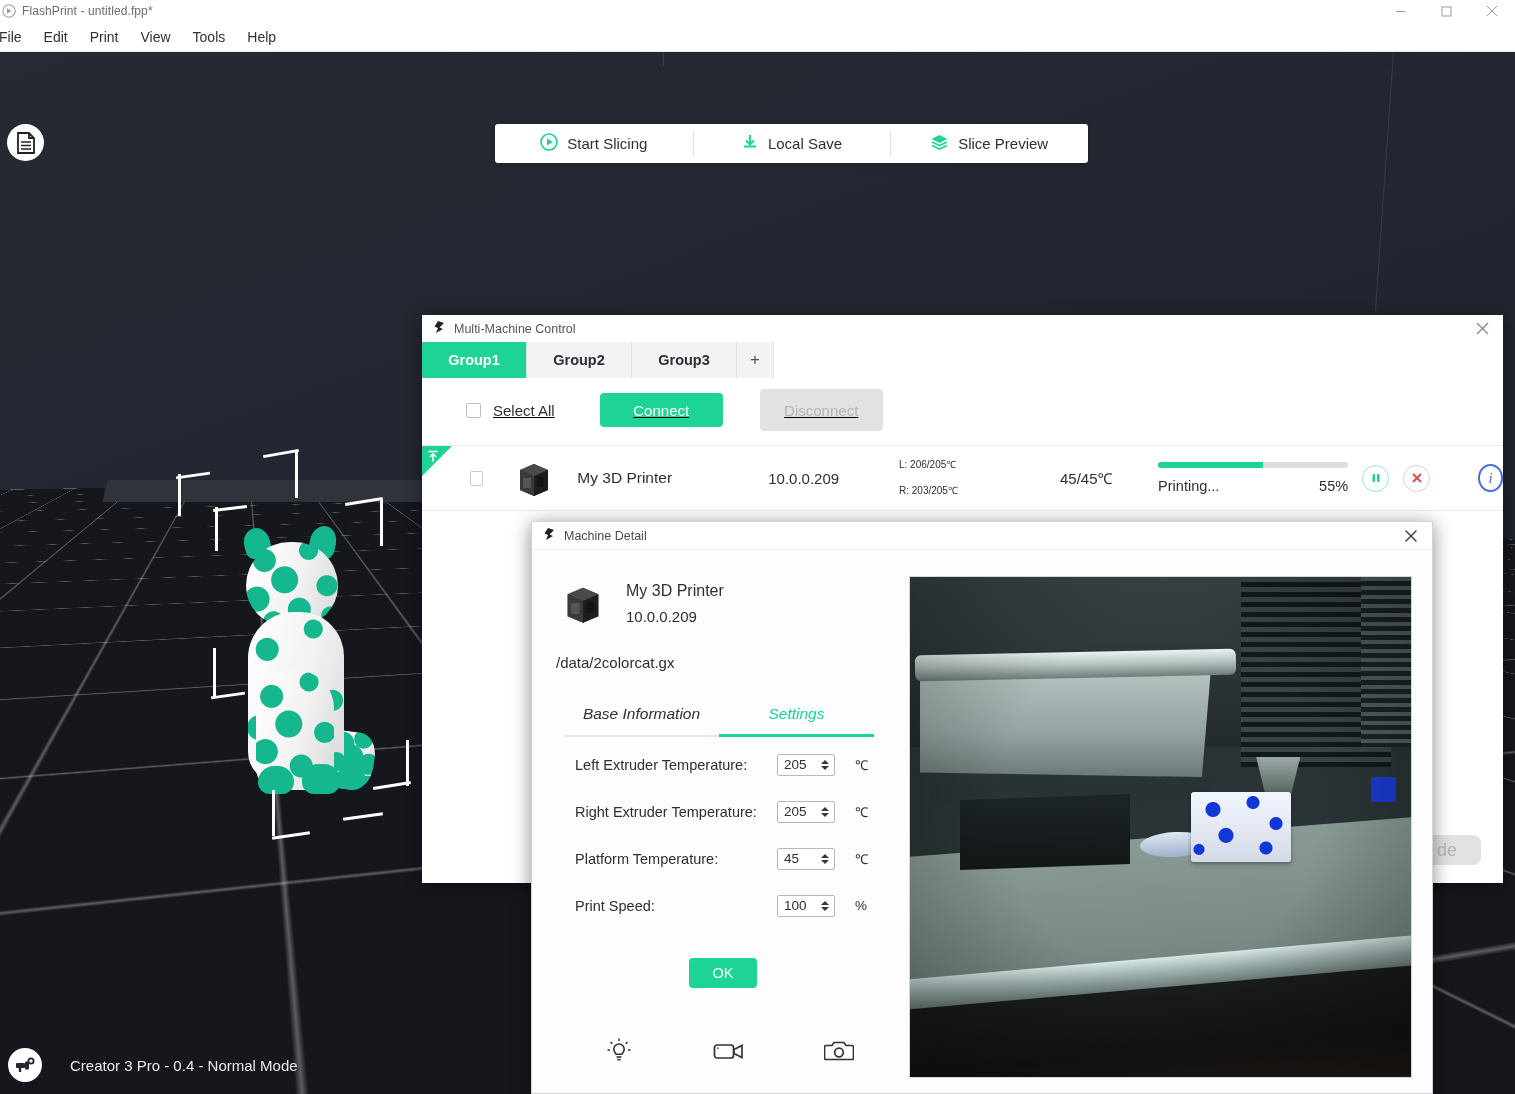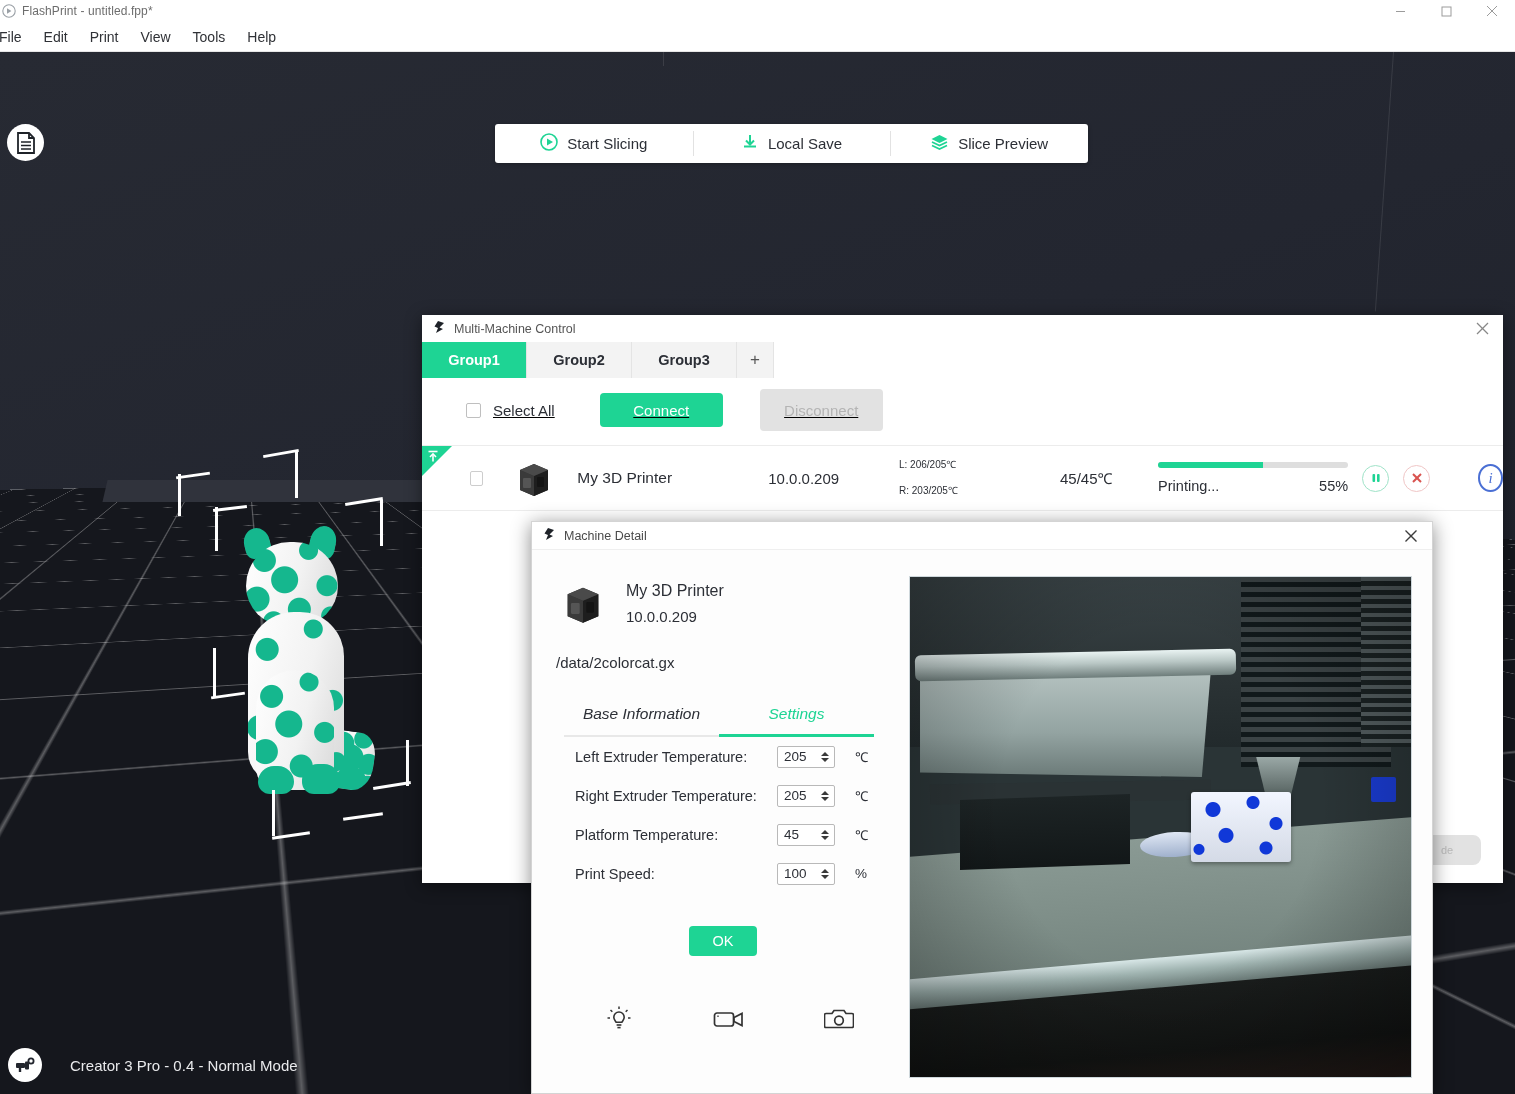--- a/index.html
+++ b/index.html
@@ -219,21 +219,21 @@
   .circ-btn {
     width: 27px; height: 27px; border-radius: 50%; display: flex; align-items: center;
     justify-content: center; margin-left: 14px; flex: 0 0 auto;
   }
   .circ-pause { border: 1px solid #9fe3c8; }
   .circ-stop { border: 1px solid #f0c6c6; }
   .circ-info { width: 28px; height: 28px; border-radius: 50%; border: 2px solid #4a6fd4; display: flex; align-items: center; justify-content: center; margin-left: 48px; color: #4a6fd4; font-size: 15px; font-style: italic; font-family: "Liberation Serif", serif; }
 
   .mmc-bottom-btn {
     position: absolute; right: 22px; bottom: 18px; width: 68px; height: 30px;
-    background: #e2e2e2; color: #b8b8b8; border-radius: 8px; font-size: 11px;
+    background: #e2e2e2; color: #b8b8b8; border-radius: 8px; font-size: 18px;
     display: flex; align-items: center; justify-content: center; overflow: hidden;
   }
 
   
   .md {
     position: absolute; left: 531px; top: 521px; width: 902px; height: 573px;
     background: #fdfdfd; box-shadow: 0 3px 18px rgba(0,0,0,.45);
     border: 1px solid #d4d4d4;
   }
   .md-title {
@@ -252,21 +252,21 @@
   .md-printer-ip { font-size: 15px; color: #2c2f36; margin-top: 8px; }
   .md-file { padding: 28px 0 0 24px; font-size: 15px; color: #2c2f36; }
 
   .md-tabs { display: flex; margin: 34px 0 0 32px; width: 310px; font-style: italic; }
   .md-tab {
     flex: 1; text-align: center; font-size: 15.5px; color: #2c2f36; padding-bottom: 11px;
     border-bottom: 2px solid #e8e8e8;
   }
   .md-tab.active { color: #1ed494; border-bottom: 3px solid #1ed494; }
 
-  .field-row { display: flex; align-items: center; margin: 0 0 0 43px; height: 39px; }
+  .field-row { display: flex; align-items: center; margin: 8px 0 0 43px; height: 39px; }
   .field-row:first-of-type { margin-top: 21px; }
   .field-label { font-size: 14.5px; color: #2c2f36; width: 202px; }
   .spin {
     width: 58px; height: 22px; border: 1px solid #b9b9b9; border-radius: 2px;
     background: #ffffff; display: flex; align-items: center; position: relative;
   }
   .spin .val { font-size: 13.5px; color: #2c2f36; padding-left: 6px; }
   .spin .arrows {
     position: absolute; right: 5px; top: 0; bottom: 0; display: flex;
     flex-direction: column; align-items: center; justify-content: center; gap: 2px;

